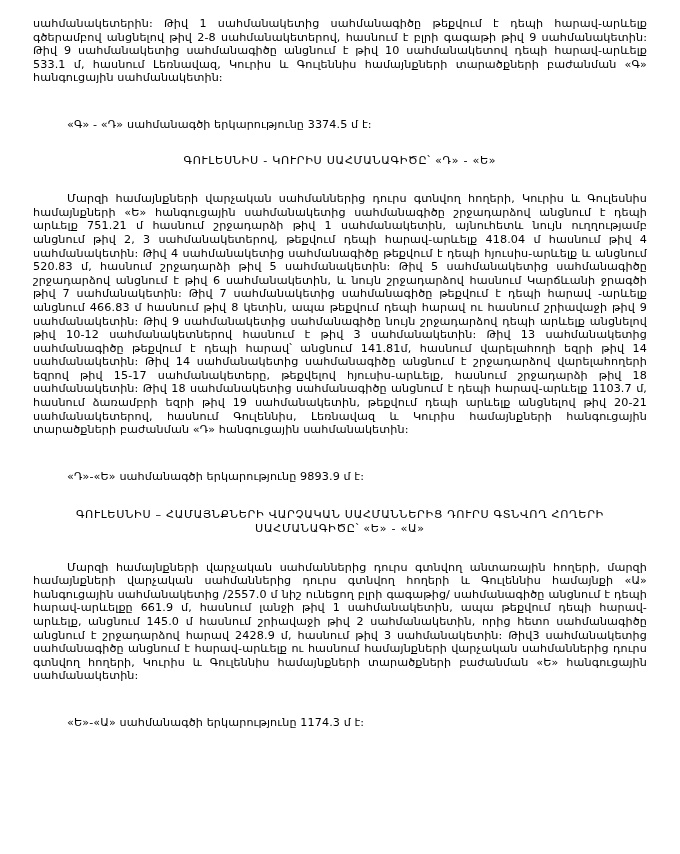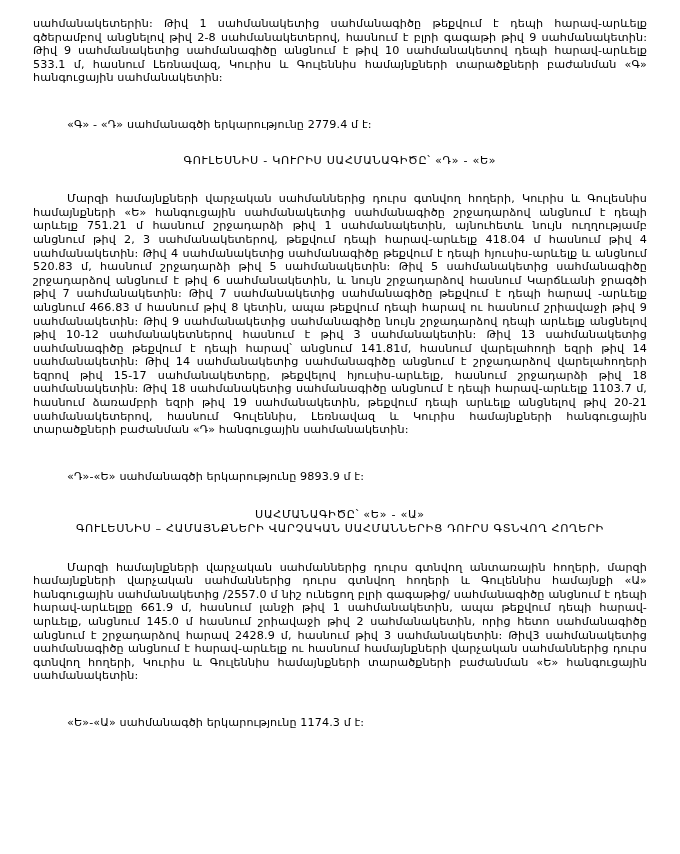--- a/index.html
+++ b/index.html
@@ -50,41 +50,41 @@
 </style>
 </head>
 <body>
 
 <div class="page">
 
   <p class="noindent">սահմանակետերին: Թիվ 1 սահմանակետից սահմանագիծը թեքվում է դեպի հարավ-արևելք գծերամբով անցնելով թիվ 2-8 սահմանակետերով, հասնում է բլրի գագաթի թիվ 9 սահմանակետին: Թիվ 9 սահմանակետից  սահմանագիծը անցնում է թիվ 10 սահմանակետով դեպի հարավ-արևելք 533.1 մ,   հասնում Լեռնավազ, Կուրիս և Գուլեննիս  համայնքների  տարածքների  բաժանման  «Գ»  հանգուցային սահմանակետին:</p>
 
   <div class="sp-m"></div>
 
-  <p class="quote">«Գ» - «Դ» սահմանագծի երկարությունը 2779.4 մ է:</p>
+  <p class="quote">«Գ» - «Դ» սահմանագծի երկարությունը 3374.5 մ է:</p>
 
   <div class="sp-m"></div>
 
   <div class="heading-block">
     <h2 class="heading">ԳՈՒԼԵՍՆԻՍ - ԿՈՒՐԻՍ ՍԱՀՄԱՆԱԳԻԾԸ՝ «Դ» - «Ե»</h2>
   </div>
 
   <div class="sp-l"></div>
 
   <p class="indent">Մարզի համայնքների վարչական սահմաններից դուրս գտնվող հողերի, Կուրիս և Գուլեսնիս համայնքների «Ե» հանգուցային սահմանակետից սահմանագիծը շրջադարձով անցնում է դեպի արևելք 751.21 մ հասնում շրջադարձի թիվ 1 սահմանակետին, այնուհետև    նույն  ուղղությամբ  անցնում   թիվ   2,  3  սահմանակետերով, թեքվում դեպի հարավ-արևելք 418.04 մ հասնում թիվ 4 սահմանակետին: Թիվ 4 սահմանակետից սահմանագիծը թեքվում է դեպի հյուսիս-արևելք և անցնում   520.83 մ, հասնում շրջադարձի թիվ 5 սահմանակետին: Թիվ 5 սահմանակետից սահմանագիծը շրջադարձով   անցնում է թիվ 6 սահմանակետին, և նույն շրջադարձով հասնում Կարճևանի ջրագծի թիվ 7 սահմանակետին: Թիվ 7 սահմանակետից սահմանագիծը թեքվում է դեպի հարավ -արևելք անցնում 466.83 մ հասնում թիվ 8 կետին, ապա թեքվում դեպի հարավ ու հասնում շրիավաջի թիվ 9 սահմանակետին: Թիվ 9 սահմանակետից սահմանագիծը նույն շրջադարձով դեպի արևելք անցնելով թիվ 10-12 սահմանակետներով հասնում է թիվ 3 սահմանակետին: Թիվ 13 սահմանակետից սահմանագիծը թեքվում է դեպի հարավ՝ անցնում 141.81մ, հասնում վարելահողի եզրի թիվ 14 սահմանակետին: Թիվ 14 սահմանակետից սահմանագիծը անցնում է շրջադարձով վարելահողերի եզրով    թիվ 15-17 սահմանակետերը, թեքվելով    հյուսիս-արևելք, հասնում շրջադարձի թիվ 18 սահմանակետին: Թիվ 18 սահմանակետից սահմանագիծը անցնում է դեպի հարավ-արևելք 1103.7 մ, հասնում ձառամբրի եզրի թիվ 19 սահմանակետին, թեքվում դեպի արևելք անցնելով թիվ 20-21 սահմանակետերով,   հասնում Գուլեննիս, Լեռնավազ և Կուրիս համայնքների հանգուցային տարածքների բաժանման «Դ» հանգուցային սահմանակետին:</p>
 
   <div class="sp-m"></div>
 
   <p class="quote">«Դ»-«Ե» սահմանագծի երկարությունը 9893.9  մ է:</p>
 
   <div class="sp-l"></div>
 
   <div class="heading-block">
+    <h2 class="heading">ԳՈՒԼԵՍՆԻՍ – ՀԱՄԱՅՆՔՆԵՐԻ ՎԱՐՉԱԿԱՆ ՍԱՀՄԱՆՆԵՐԻՑ ԴՈՒՐՍ ԳՏՆՎՈՂ ՀՈՂԵՐԻ</h2>
     <h2 class="heading">ՍԱՀՄԱՆԱԳԻԾԸ՝ «Ե» - «Ա»</h2>
-    <h2 class="heading">ԳՈՒԼԵՍՆԻՍ – ՀԱՄԱՅՆՔՆԵՐԻ ՎԱՐՉԱԿԱՆ ՍԱՀՄԱՆՆԵՐԻՑ ԴՈՒՐՍ ԳՏՆՎՈՂ ՀՈՂԵՐԻ</h2>
   </div>
 
   <div class="sp-l"></div>
 
   <p class="indent">Մարզի համայնքների վարչական սահմաններից դուրս գտնվող անտառային հողերի, մարզի համայնքների վարչական սահմաններից դուրս գտնվող հողերի և Գուլեննիս համայնքի «Ա» հանգուցային սահմանակետից /2557.0 մ նիշ ունեցող բլրի գագաթից/  սահմանագիծը անցնում է դեպի հարավ-արևելքը 661.9 մ, հասնում լանջի թիվ 1 սահմանակետին, ապա թեքվում դեպի հարավ-արևելք, անցնում 145.0 մ հասնում շրիավաջի թիվ 2 սահմանակետին, որից հետո սահմանագիծը անցնում է շրջադարձով հարավ 2428.9 մ,    հասնում թիվ  3  սահմանակետին: Թիվ3 սահմանակետից սահմանագիծը անցնում է հարավ-արևելք ու հասնում համայնքների վարչական սահմաններից դուրս գտնվող հողերի, Կուրիս և Գուլեննիս համայնքների տարածքների բաժանման «Ե» հանգուցային սահմանակետին:</p>
 
   <div class="sp-m"></div>
 
   <p class="quote">«Ե»-«Ա» սահմանագծի երկարությունը 1174.3 մ է:</p>
 

